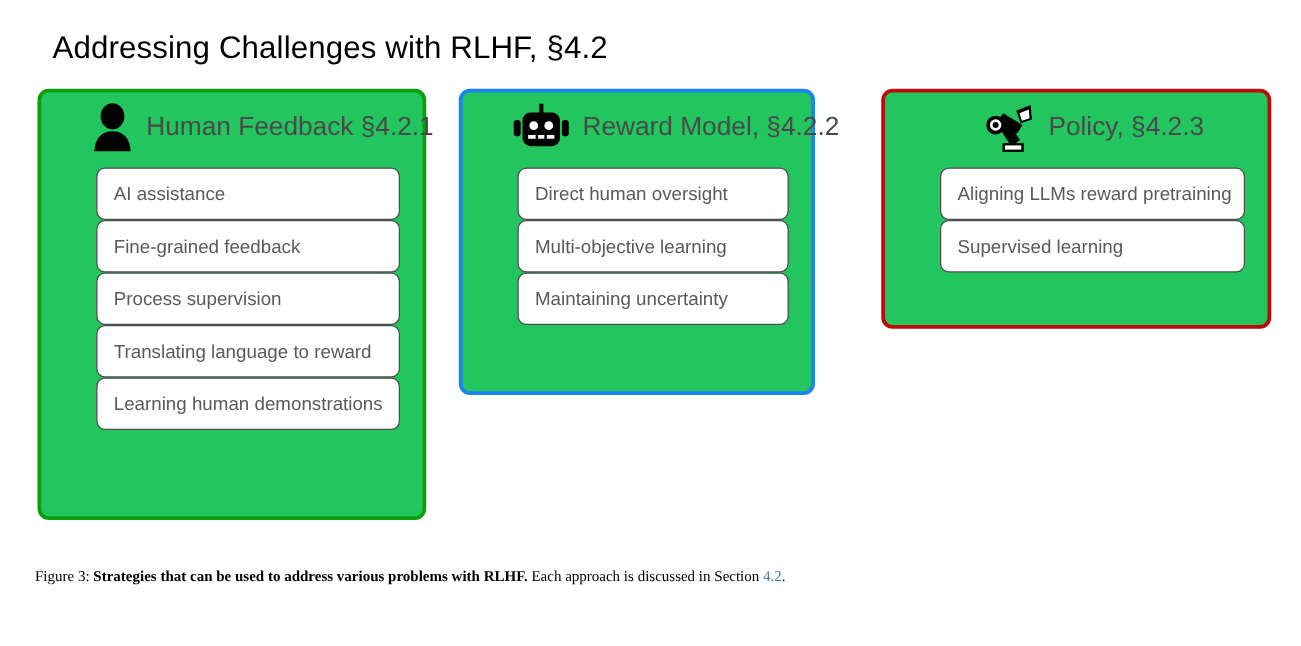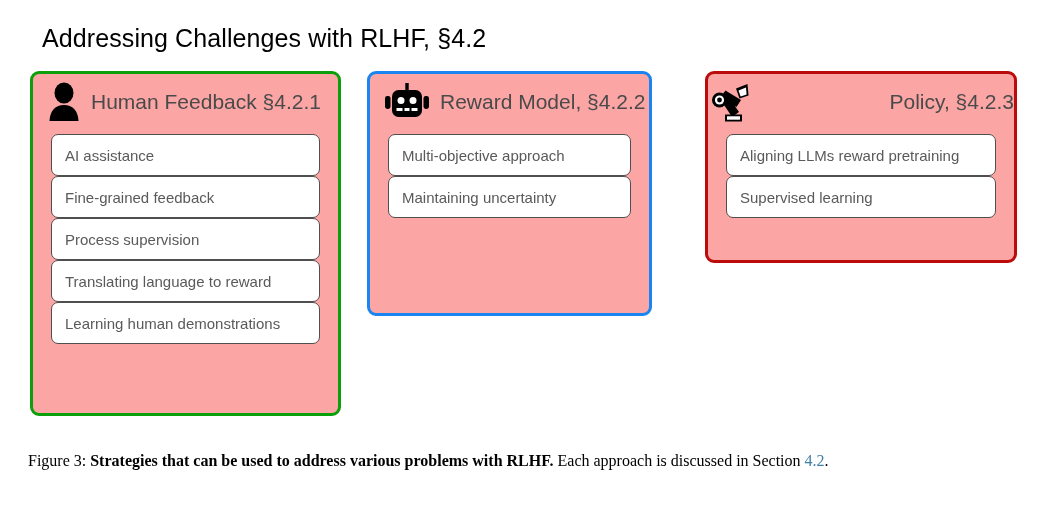--- a/index.html
+++ b/index.html
@@ -23,24 +23,25 @@
     font-size: 25px;
     color: #000000;
     letter-spacing: 0.1px;
     white-space: nowrap;
   }
 
   
   .column-box {
     position: absolute;
     box-sizing: border-box;
-    background: #fca5a5;
+    background: #22c55e;
     border-radius: 9px;
     border-style: solid;
     border-width: 3px;
+    padding-left: 26px;
   }
   #col-human   { left: 30px;  top: 71px; width: 311px; height: 345px; border-color: var(--c-green); }
   #col-reward  { left: 367px; top: 71px; width: 285px; height: 245px; border-color: var(--c-blue); }
   #col-policy  { left: 705px; top: 71px; width: 312px; height: 192px; border-color: var(--c-red); }
 
   :root {
     --c-green: #0ba00b;
     --c-blue:  #1a84f0;
     --c-red:   #bb0b0b;
     --c-pill-border: #4f4f4f;
@@ -48,21 +49,21 @@
   }
 
   
   .box-header {
     display: flex;
     align-items: center;
     height: 56px;
     padding-left: 14px;
     box-sizing: border-box;
   }
-  #col-policy .box-header { justify-content: space-between; padding-left: 0; }
+  #col-policy .box-header { justify-content: center; padding-left: 0; }
   .box-header-icon {
     flex: 0 0 auto;
     display: block;
     margin-right: 10px;
   }
   .box-header-title {
     font-size: 21px;
     color: #4a4a4a;
     white-space: nowrap;
   }
@@ -85,21 +86,21 @@
     white-space: nowrap;
   }
 
   
   #figure-caption {
     position: absolute;
     left: 28px;
     top: 448px;
     width: 994px;
     font-family: "Liberation Serif", serif;
-    font-size: 16px;
+    font-size: 12px;
     line-height: 26px;
     color: #000000;
   }
   #figure-caption .cap-bold { font-weight: bold; }
   #figure-caption .cap-link { color: #3f7fa6; }
 </style>
 </head>
 <body>
 
 <div id="figure-title">Addressing Challenges with RLHF, §4.2</div>
@@ -134,21 +135,22 @@
       <circle cx="17" cy="18.5" r="3.5" fill="#ffffff"></circle>
       <circle cx="29" cy="18.5" r="3.5" fill="#ffffff"></circle>
       <rect x="12.5" y="26" width="6" height="3" fill="#ffffff"></rect>
       <rect x="20.5" y="26" width="5" height="3" fill="#ffffff"></rect>
       <rect x="27.5" y="26" width="6" height="3" fill="#ffffff"></rect>
     </svg>
     <span class="box-header-title">Reward Model, §4.2.2</span>
   </div>
 
   <div class="pill-list">
-    <div class="pill">Multi-objective approach</div>
+    <div class="pill">Direct human oversight</div>
+    <div class="pill">Multi-objective learning</div>
     <div class="pill">Maintaining uncertainty</div>
   </div>
 </div>
 
 <div class="column-box" id="col-policy">
 
   <div class="box-header">
     <svg class="box-header-icon" width="44" height="42" viewBox="0 0 44 42">
 
       <path d="M13.5 20 L20 15 L31 31 L24 36 Z" fill="#000000"></path>

